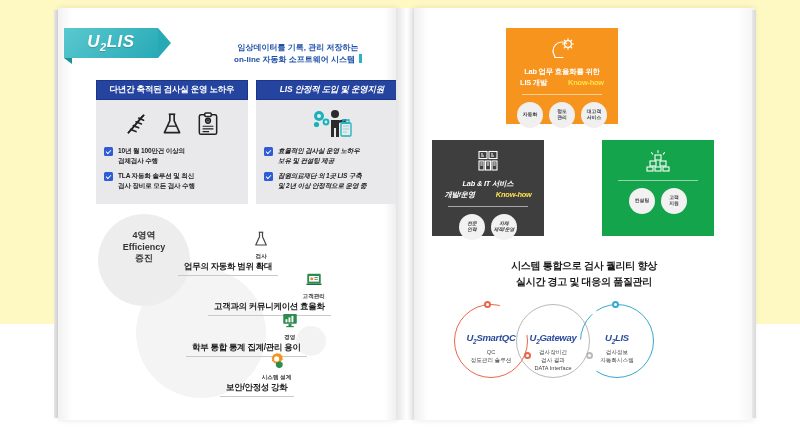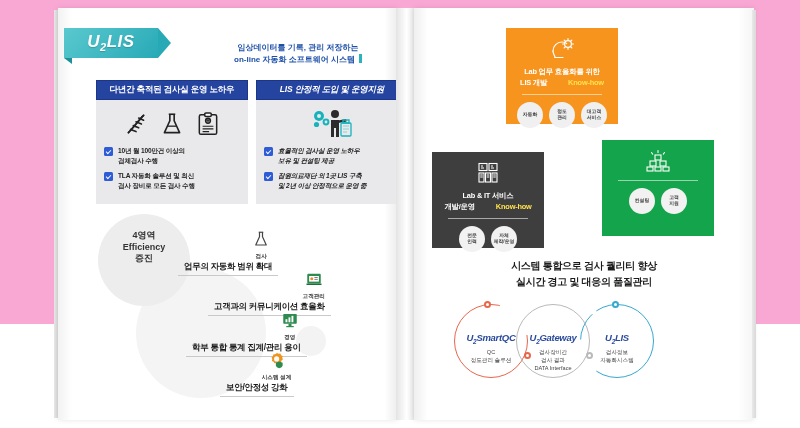--- a/index.html
+++ b/index.html
@@ -1,21 +1,21 @@
 <!DOCTYPE html>
 <html><head>
 <meta charset="utf-8">
 <style>
   html,body{margin:0;padding:0;}
   body{
     width:800px;height:428px;overflow:hidden;
     background:#ffffff;
     font-family:"Liberation Sans","DejaVu Sans",sans-serif;
   }
-  #stage{position:relative;width:800px;height:324px;background:#f9a8d4;}
+  #stage{position:relative;width:800px;height:324px;background:#fef9c3;}
 
   
   .spread{position:absolute;left:0;top:0;width:800px;height:428px;}
   .page{position:absolute;top:8px;height:412px;background:#ffffff;}
   .page-left{left:58px;width:340px;
      background:linear-gradient(to right,#f2f2f2 0px,#ffffff 14px,#ffffff 96%,#ececec 100%);
      box-shadow:0 0 6px rgba(0,0,0,.10);}
   .page-right{left:414px;width:340px;
      background:linear-gradient(to left,#f4f4f4 0px,#ffffff 16px,#ffffff 96%,#efefef 100%);
      box-shadow:0 0 6px rgba(0,0,0,.10);}
@@ -84,21 +84,21 @@
   .kcard .k-ico{height:26px;display:flex;align-items:center;justify-content:center;}
   .k-ttl{text-align:center;font-size:7.4px;font-weight:bold;line-height:1.5;
      color:#ffffff;margin-top:4px;letter-spacing:-.2px;}
   .k-ttl .kw{color:#ffe14d;margin-left:19px;}
   .k-rule{height:1px;background:rgba(255,255,255,.55);margin:6px 8px 7px 8px;}
   .k-dots{display:flex;justify-content:center;gap:6px;}
   .k-dot{width:26px;height:26px;border-radius:50%;background:#f0f0f0;
      display:flex;align-items:center;justify-content:center;text-align:center;
      font-size:4.8px;font-weight:bold;color:#3a3a3a;line-height:1.25;}
   .card-orange{left:506px;top:28px;width:112px;height:96px;background:#f7941d;z-index:3;}
-  .card-dark{left:432px;top:152px;width:112px;height:96px;background:#3e3e3e;z-index:2;}
+  .card-dark{left:432px;top:140px;width:112px;height:96px;background:#3e3e3e;z-index:2;font-style:italic;}
   .card-green{left:602px;top:140px;width:112px;height:96px;background:#14a44b;z-index:2;}
   .card-green .k-dot,.card-dark .k-dot{background:#f2f2f2;}
 
   .qc-head{position:absolute;left:414px;top:258px;width:340px;text-align:center;
      font-size:10px;font-weight:bold;color:#1c1c1c;line-height:1.55;letter-spacing:-.3px;}
 
   .rings{position:absolute;left:440px;top:296px;width:290px;height:90px;}
   .ring{position:absolute;width:74px;height:74px;border-radius:50%;box-sizing:border-box;}
   .ring1{left:14px;top:8px;border:1.6px solid #e8664a;
      border-top-color:#e8664a;clip-path:polygon(0 0,62% 0,62% 42%,100% 42%,100% 100%,0 100%);}

